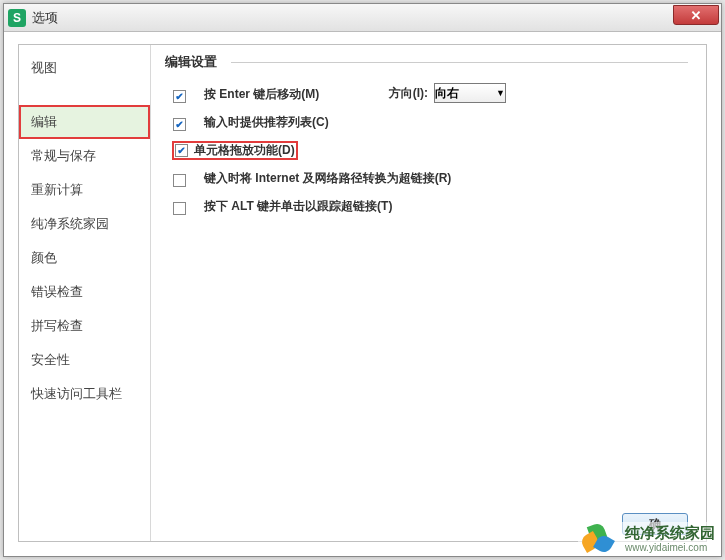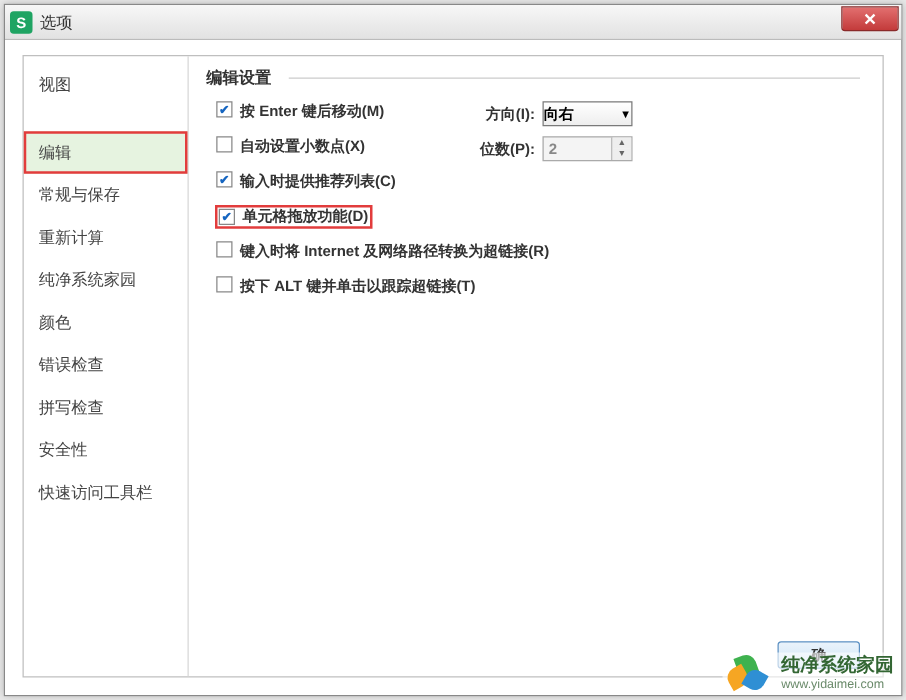--- a/index.html
+++ b/index.html
@@ -95,23 +95,24 @@
   left: 80px;
   right: 18px;
   height: 1px;
   background: #ccc;
 }
 .opts {
   padding: 10px 6px 0 8px;
 }
 .row {
   display: flex;
-  align-items: flex-start;
+  align-items: flex-end;
   margin-bottom: 6px;
   min-height: 22px;
+  gap: 12px;
 }
 .cb {
   width: 13px; height: 13px;
   border: 1px solid #888;
   background: #fff;
   margin-right: 6px;
   display: inline-flex; align-items: center; justify-content: center;
   font-size: 10px; color: #1565c0;
   flex-shrink: 0;
 }
@@ -231,34 +232,20 @@
           <span class="lbl">按 Enter 键后移动(M)</span>
           <div class="right-ctl">
             <span class="rlabel">方向(I):</span>
             <div class="select">
               <span>向右</span>
               <span class="caret">▼</span>
             </div>
           </div>
         </div>
 
-        <div class="row">
-          <span class="cb"></span>
-          <span class="lbl">自动设置小数点(X)</span>
-          <div class="right-ctl">
-            <span class="rlabel">位数(P):</span>
-            <div class="spinner">
-              <span>2</span>
-              <div class="spin-btns">
-                <div>▲</div>
-                <div>▼</div>
-              </div>
-            </div>
-          </div>
-        </div>
 
         <div class="row">
           <span class="cb checked"></span>
           <span class="lbl">输入时提供推荐列表(C)</span>
         </div>
 
         <div class="row">
           <span class="hl-row">
             <span class="cb checked"></span>
             <span class="lbl">单元格拖放功能(D)</span>

